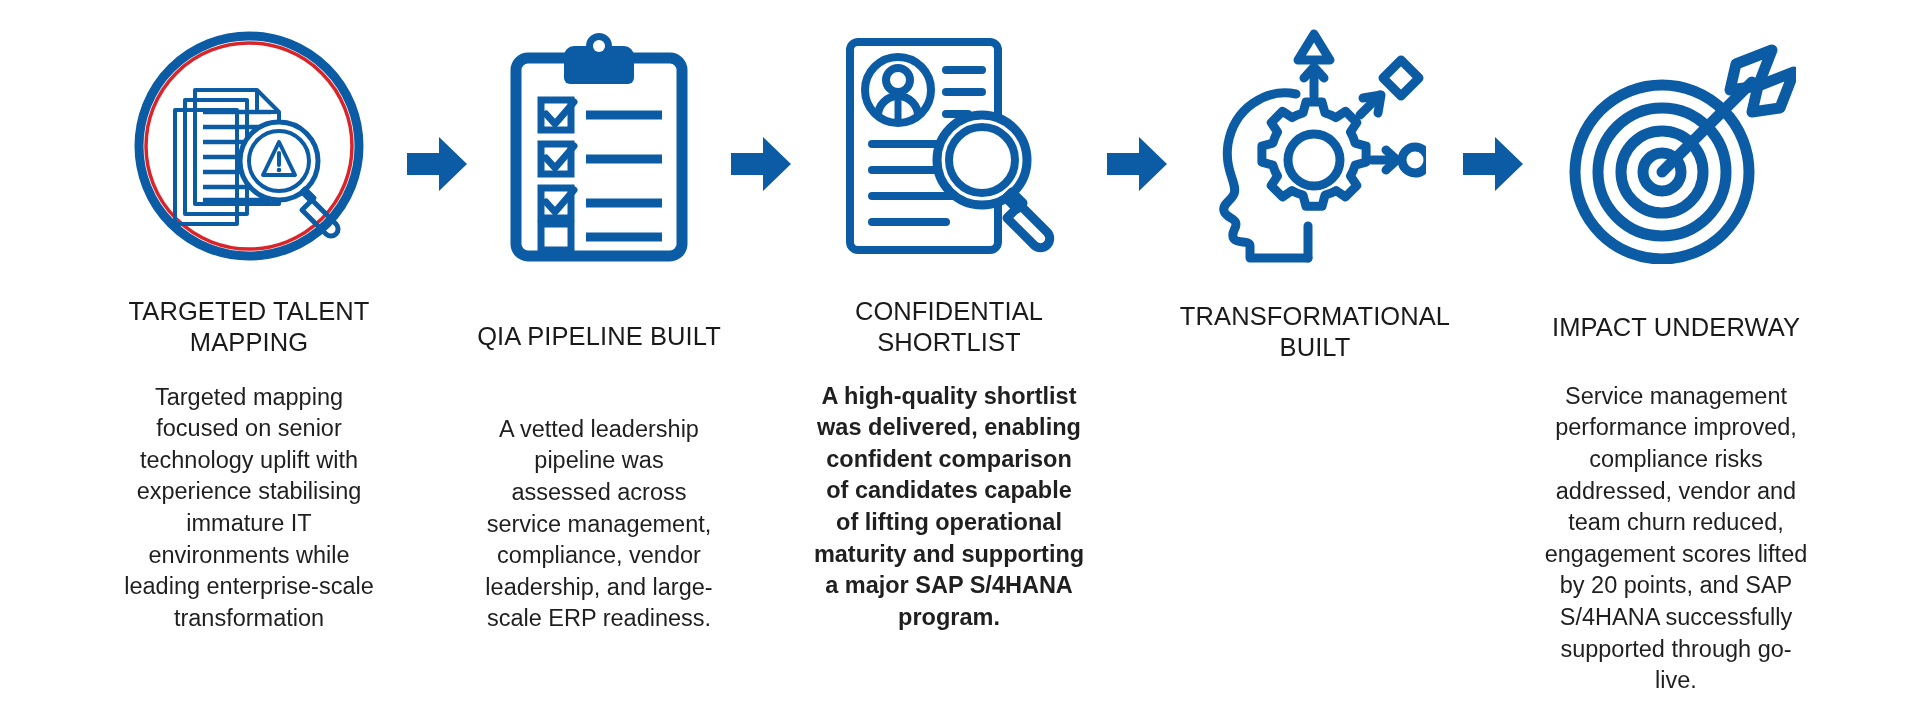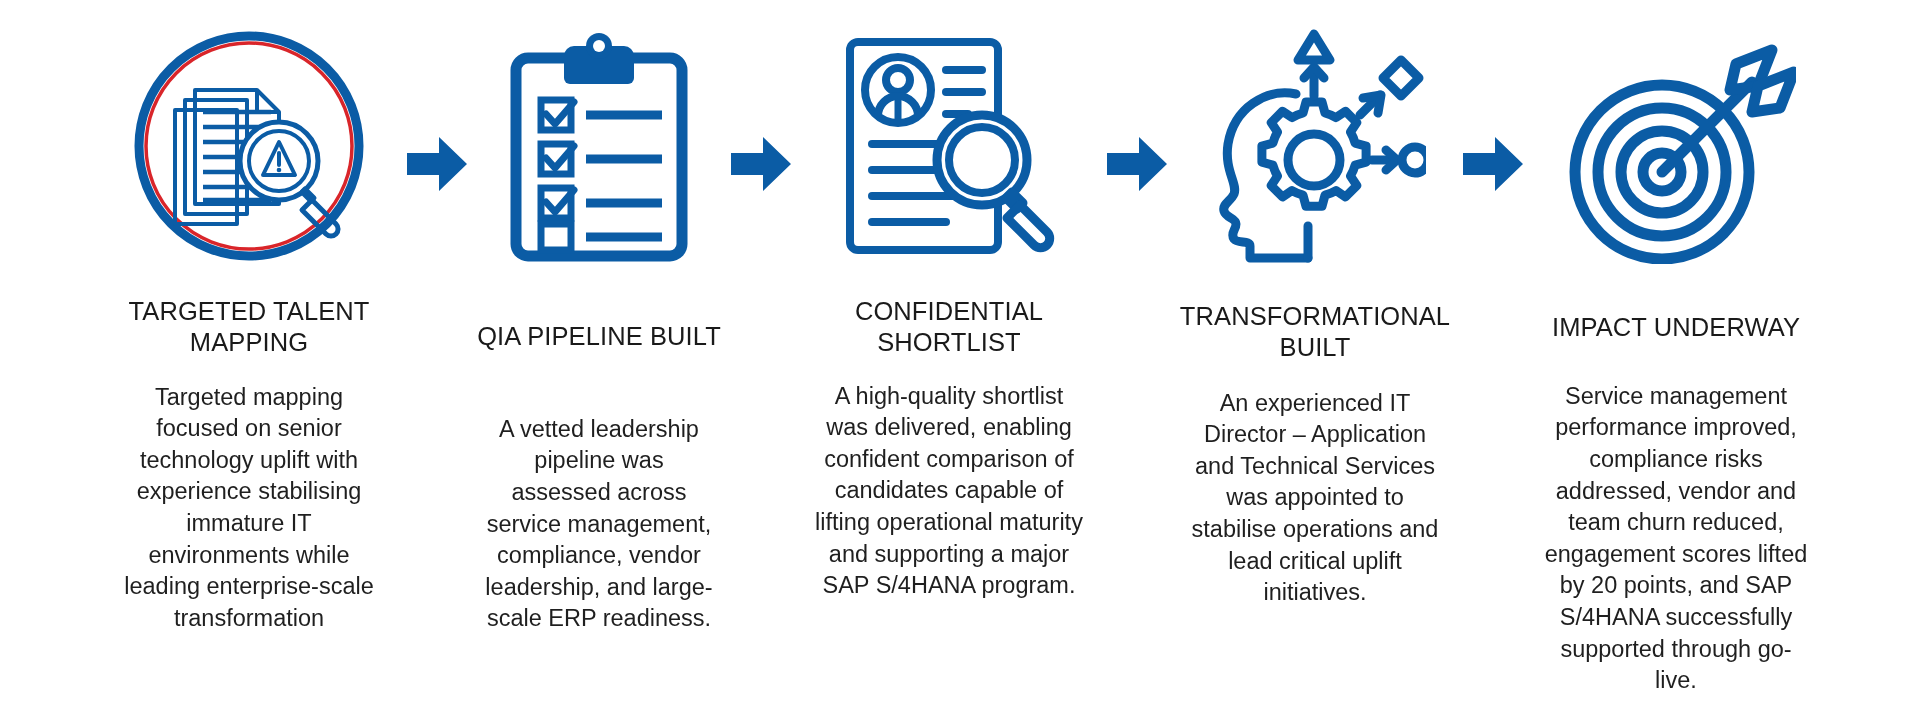--- a/index.html
+++ b/index.html
@@ -65,21 +65,21 @@
   .step-body {
     font-size: 23.5px;
     color: #1f1f1f;
     text-align: center;
     line-height: 1.345;
     margin-top: 22px;
     width: 100%;
   }
   .step-1 .step-body { width: 272px; margin-top: 24px; }
   .step-2 .step-body { width: 232px; margin-top: 42px; }
-  .step-3 .step-body { width: 272px; margin-top: 23px; }
+  .step-3 .step-body { width: 272px; margin-top: 23px; font-weight: bold; }
   .step-4 .step-body { width: 258px; margin-top: 25px; }
   .step-5 .step-body { width: 272px; margin-top: 38px; }
 
   .arrow {
     flex: 0 0 auto;
     width: 76px;
     height: 256px;
     display: flex;
     align-items: center;
     justify-content: center;
@@ -232,21 +232,20 @@
           </g>
           <path d="M197 32 L215 50 L197 68 L179 50 Z" fill="none" stroke="#0b5ca5" stroke-width="9" stroke-linejoin="round"></path>
           <g fill="none" stroke="#0b5ca5" stroke-width="9" stroke-linecap="round" stroke-linejoin="round">
             <line x1="168" y1="132" x2="192" y2="132"></line>
             <path d="M182 122 l11 10 l-11 10"></path>
           </g>
           <circle cx="211" cy="132" r="13" fill="none" stroke="#0b5ca5" stroke-width="9"></circle>
         </svg>
       </div>
       <div class="step-title">TRANSFORMATIONAL BUILT</div>
-      <div class="step-body">An experienced IT Director – Application and Technical Services was appointed to stabilise operations and lead critical uplift initiatives.</div>
     </div>
 
     <div class="arrow">
       <svg width="60" height="54" viewBox="0 0 60 54">
         <path d="M0 16 H32 V0 L60 27 L32 54 V38 H0 Z" fill="#0b5ca5"></path>
       </svg>
     </div>
 
     <div class="step step-5">
       <div class="icon-slot">

